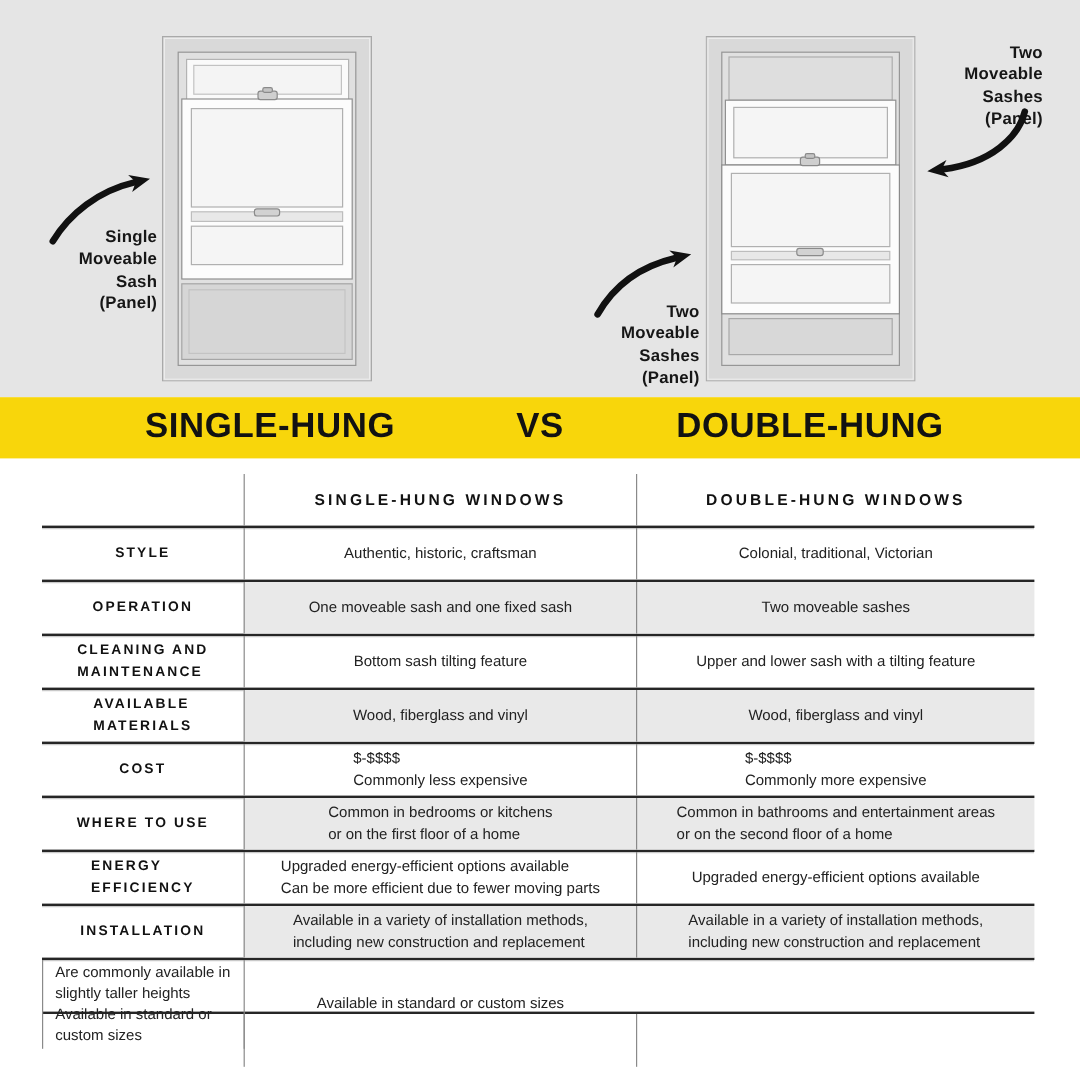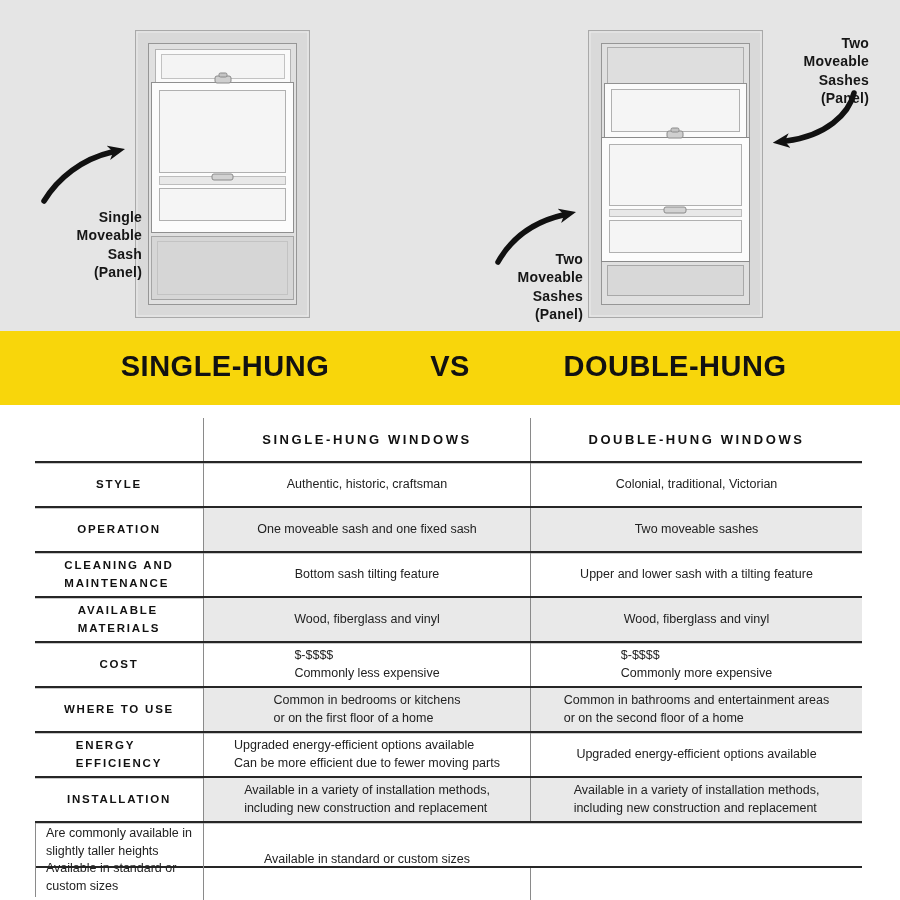--- a/index.html
+++ b/index.html
@@ -10,27 +10,27 @@
 
   
   .hero{position:relative;width:900px;height:331px;background:#e5e5e5;}
   .win-svg{position:absolute;top:30px;}
   .win-svg.left{left:135px;}
   .win-svg.right{left:588px;}
   .hero-label{
     position:absolute;text-align:right;font-weight:bold;font-size:14px;
     line-height:1.32;color:#161616;white-space:pre-line;letter-spacing:.2px;
   }
-  .lbl-single{left:47px;top:188px;width:95px;margin-top:20px;}
+  .lbl-single{left:36px;top:188px;width:95px;}
   .lbl-double-bottom{left:483px;top:250px;width:100px;}
   .lbl-double-top{left:763px;top:34px;width:106px;}
   .arrows{position:absolute;left:0;top:0;width:900px;height:331px;pointer-events:none;}
 
   
-  .banner{position:relative;width:900px;height:74px;background:#F8D60B;}
+  .banner{position:relative;width:900px;height:51px;background:#F8D60B;}
   .banner span{
     position:absolute;top:50%;transform:translate(-50%,-54%);
     font-weight:900;font-size:29px;letter-spacing:.5px;color:#121212;white-space:nowrap;
   }
   .banner .b-left{left:25%;}
   .banner .b-vs{left:50%;}
   .banner .b-right{left:75%;}
 
   
   .tablewrap{margin:13px 0 0 35px;width:827px;}

